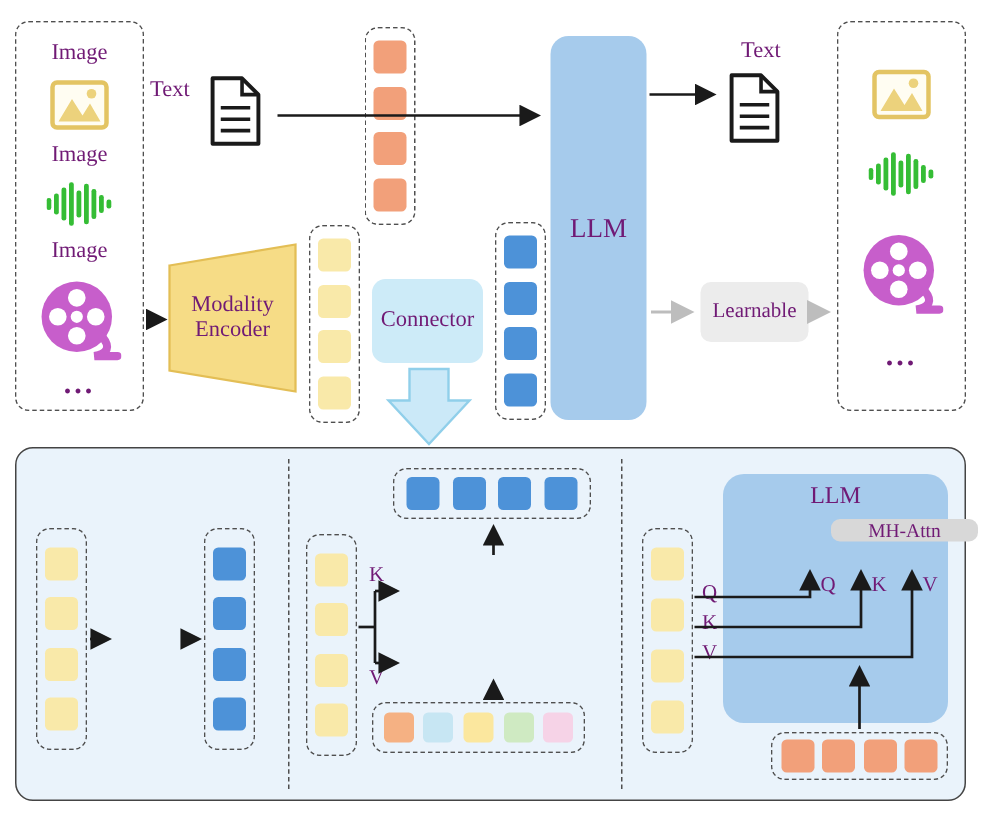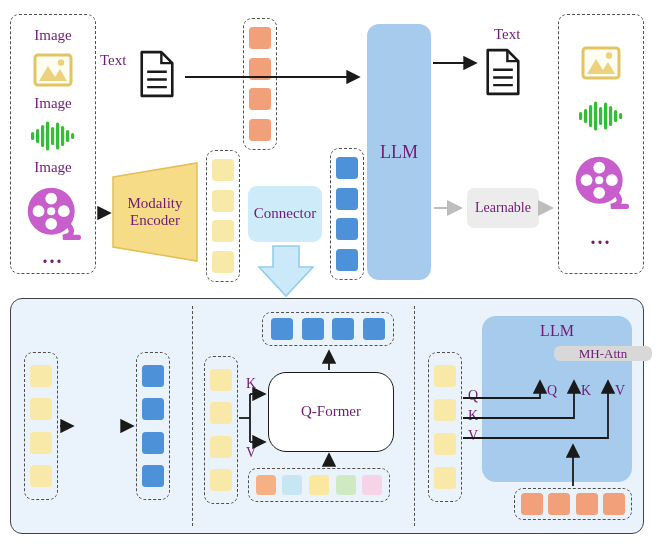--- a/index.html
+++ b/index.html
@@ -176,21 +176,20 @@
       <span class="token" style="background: rgb(77, 146, 216);"></span>
       <span class="token" style="background: rgb(77, 146, 216);"></span>
       <span class="token" style="background: rgb(77, 146, 216);"></span>
     </div>
   <div class="abs dash tok-box v" style="left:204px;top:356px;width:34px;height:148px">
       <span class="token" style="background: rgb(249, 233, 169);"></span>
       <span class="token" style="background: rgb(249, 233, 169);"></span>
       <span class="token" style="background: rgb(249, 233, 169);"></span>
       <span class="token" style="background: rgb(249, 233, 169);"></span>
     </div>
-  <div class="abs pill cap box-border" style="left:268px;top:372px;width:124px;height:78px;border-radius:18px">Q-Former</div>
   <div class="abs cap-sm" style="left:244px;top:377px;width:14px">K</div>
   <div class="abs cap-sm" style="left:244px;top:446px;width:14px">V</div>
   <div class="abs dash tok-box queries" style="left:248px;top:468px;width:142px;height:34px">
       <span class="token" style="background: rgb(245, 177, 131);"></span>
       <span class="token" style="background: rgb(199, 230, 243);"></span>
       <span class="token" style="background: rgb(251, 231, 158);"></span>
       <span class="token" style="background: rgb(207, 234, 194);"></span>
       <span class="token" style="background: rgb(246, 211, 231);"></span>
     </div>
 

